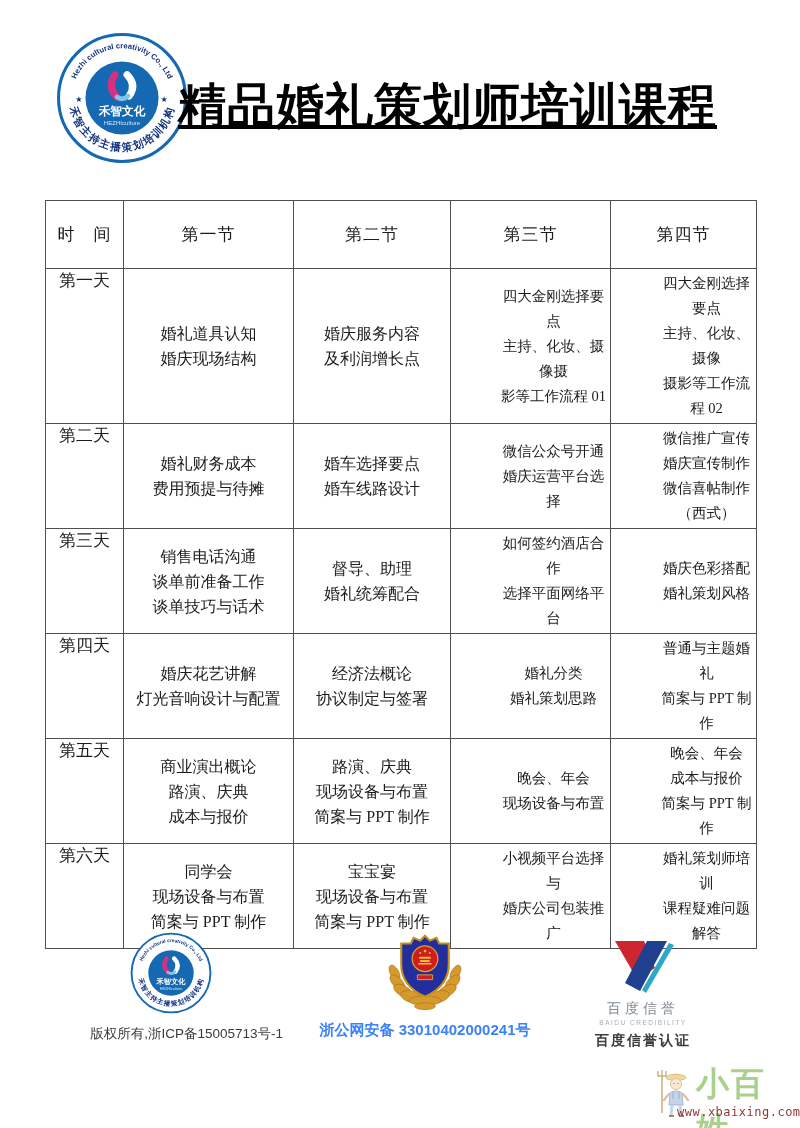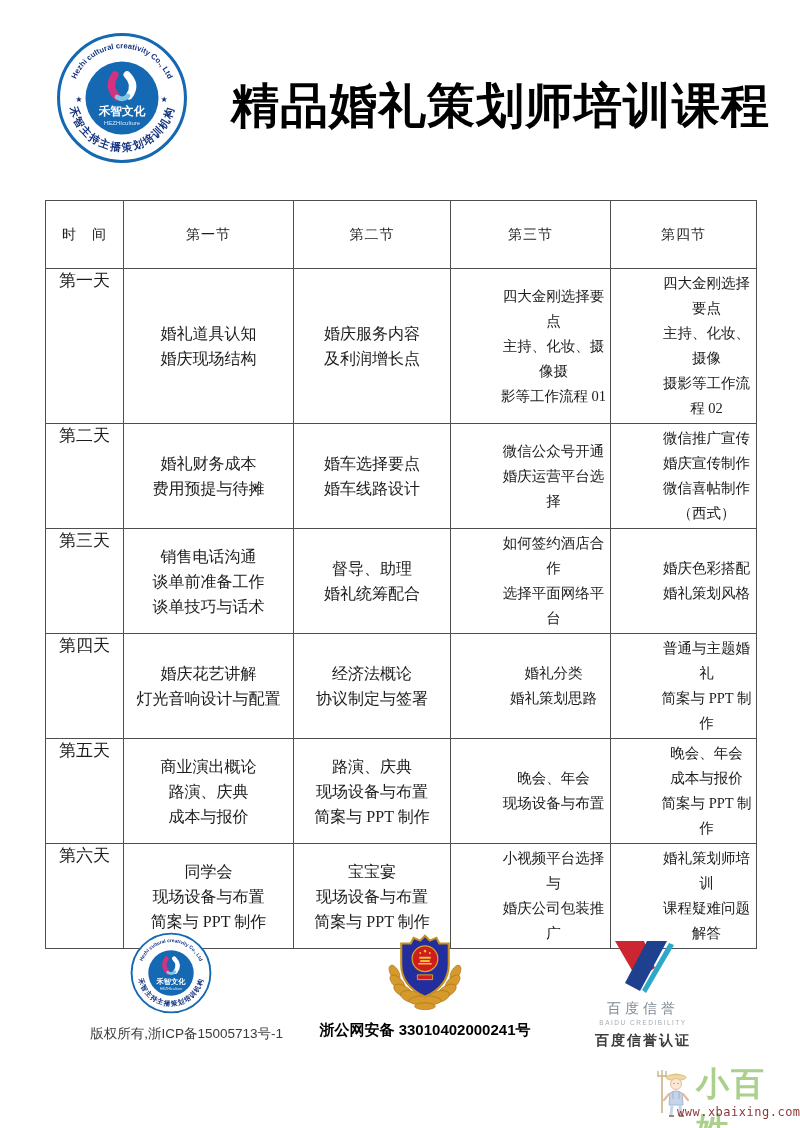--- a/index.html
+++ b/index.html
@@ -12,62 +12,63 @@
     background: #ffffff;
     overflow: hidden;
     font-family: "Liberation Serif", "DejaVu Serif", serif;
     color: #1c1c1c;
   }
 
   
   .logo-main { position: absolute; left: 56px; top: 32px; width: 132px; height: 132px; }
   .page-title {
     position: absolute; left: 178px; top: 76px; width: 592px; height: 60px;
-    line-height: 60px; text-align: right;
+    line-height: 60px; text-align: left;
     font-size: 48px; font-weight: bold; letter-spacing: 1px; color: #000;
     font-family: "Liberation Serif", "DejaVu Serif", serif;
     white-space: nowrap;
+    text-decoration: underline;
   }
 
   
   table.course {
     position: absolute; left: 45px; top: 200px; width: 711px;
     border-collapse: collapse; table-layout: fixed;
   }
   table.course th, table.course td {
     border: 1px solid #4f4f4f;
     text-align: center;
     font-weight: normal;
     overflow: hidden;
   }
   tr.rh { height: 68px; }
   tr.r1 { height: 102px; }
   tr.r2 { height: 97px; }
   tr.r3 { height: 94px; }
   tr.r4 { height: 94px; }
   tr.r5 { height: 98px; }
   tr.r6 { height: 92px; }
-  th.hdr { font-size: 14px; vertical-align: middle; letter-spacing: 1px; }
+  th.hdr { font-size: 17px; vertical-align: middle; letter-spacing: 1px; }
   td.day { font-size: 17px; vertical-align: top; }
   td.c   { vertical-align: middle; white-space: pre-line; line-height: 25px; padding: 2px; }
   td.ca  { font-size: 16px; }
   td.cb  { font-size: 14.5px; padding-left: 48px; }
 
   
   .footer-left  { position: absolute; left: 58px;  top: 932px; width: 225px; text-align: center; }
   .footer-left .logo-small { width: 82px; height: 82px; display: inline-block; }
   .copyright-text {
     margin-top: 7px; font-size: 13.5px; color: #3a3a3a;
     font-family: "Liberation Sans", "DejaVu Sans", sans-serif;
     white-space: nowrap;
     text-align: right;
   }
   .footer-center { position: absolute; left: 315px; top: 933px; width: 220px; text-align: center; }
   .police-record-text {
-    margin-top: 6px; font-size: 15px; font-weight: bold; color: #000000;
+    margin-top: 6px; font-size: 15px; font-weight: bold; color: #3b82f6;
     font-family: "Liberation Sans", "DejaVu Sans", sans-serif;
     white-space: nowrap;
   }
   .footer-right { position: absolute; left: 553px; top: 941px; width: 180px; text-align: center;
     font-family: "Liberation Sans", "DejaVu Sans", sans-serif; }
   .baidu-cn  { margin-top: 3px; font-size: 14px; letter-spacing: 4px; color: #7e8994; }
   .baidu-en  { margin-top: 1px; font-size: 6.5px; letter-spacing: 1.5px; color: #a3aeb8; }
   .baidu-cert{ margin-top: 6px; font-size: 14px; letter-spacing: 2px; color: #3b3b3b; font-weight: bold; }
 
   

